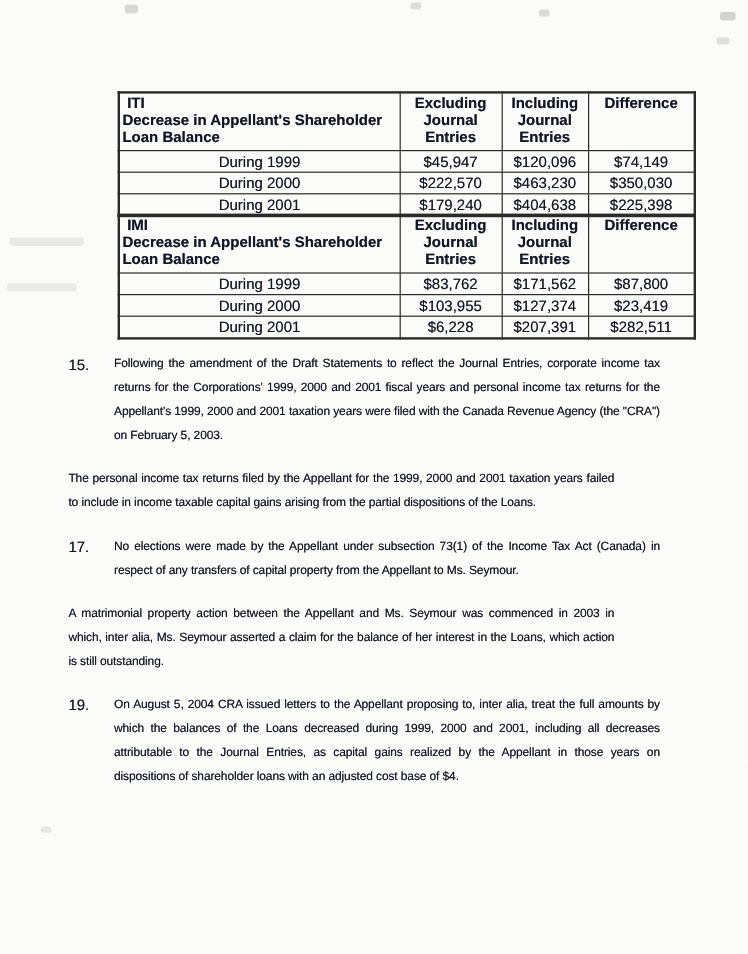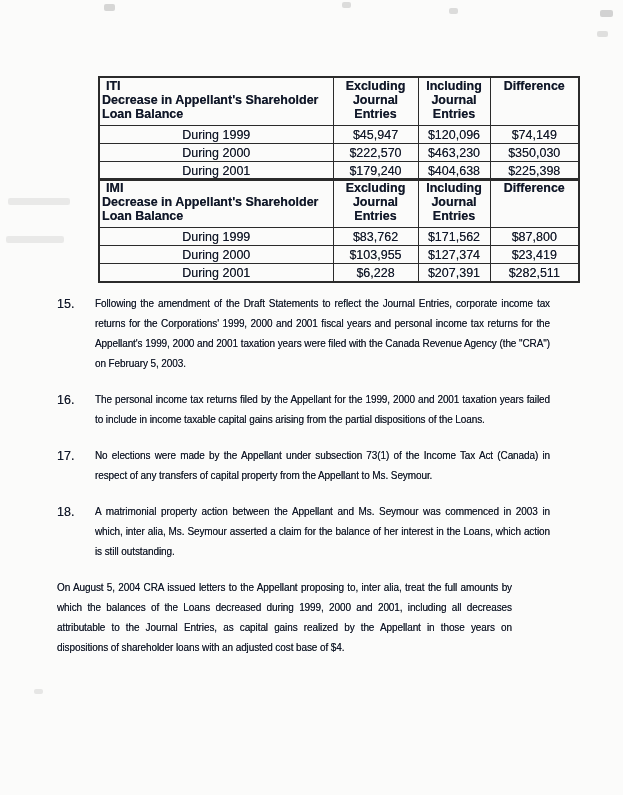--- a/index.html
+++ b/index.html
@@ -157,29 +157,28 @@
       </tr>
     </tbody>
   </table>
 
   <div class="paragraphs">
     <div class="para">
       <div class="para-num">15.</div>
       <div class="para-text">Following the amendment of the Draft Statements to reflect the Journal Entries, corporate income tax returns for the Corporations' 1999, 2000 and 2001 fiscal years and personal income tax returns for the Appellant's 1999, 2000 and 2001 taxation years were filed with the Canada Revenue Agency (the "CRA") on February 5, 2003.</div>
     </div>
     <div class="para">
-      <div class="para-num">16.</div>
       <div class="para-text">The personal income tax returns filed by the Appellant for the 1999, 2000 and 2001 taxation years failed to include in income taxable capital gains arising from the partial dispositions of the Loans.</div>
     </div>
     <div class="para">
       <div class="para-num">17.</div>
       <div class="para-text">No elections were made by the Appellant under subsection 73(1) of the Income Tax Act (Canada) in respect of any transfers of capital property from the Appellant to Ms. Seymour.</div>
     </div>
     <div class="para">
-      <div class="para-num">18.</div>
       <div class="para-text">A matrimonial property action between the Appellant and Ms. Seymour was commenced in 2003 in which, inter alia, Ms. Seymour asserted a claim for the balance of her interest in the Loans, which action is still outstanding.</div>
     </div>
     <div class="para">
+      <div class="para-num">19.</div>
       <div class="para-text">On August 5, 2004 CRA issued letters to the Appellant proposing to, inter alia, treat the full amounts by which the balances of the Loans decreased during 1999, 2000 and 2001, including all decreases attributable to the Journal Entries, as capital gains realized by the Appellant in those years on dispositions of shareholder loans with an adjusted cost base of $4.</div>
     </div>
   </div>
 
 </div>
 
 </body></html>

